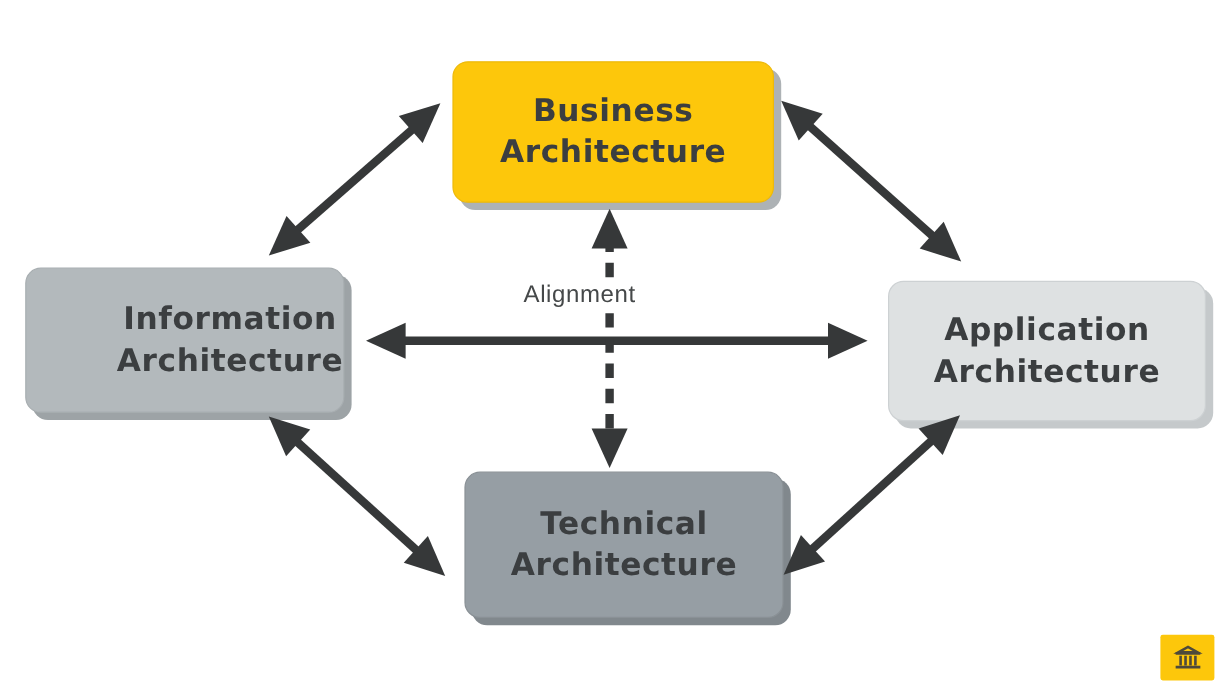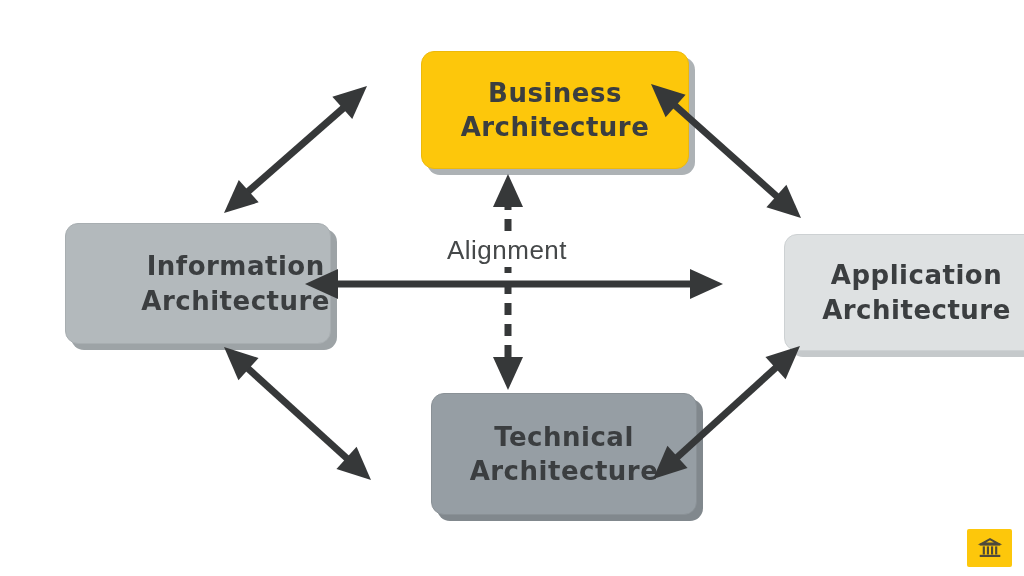--- a/index.html
+++ b/index.html
@@ -17,21 +17,20 @@
     position: absolute;
     border-radius: 13px;
     display: flex;
     align-items: center;
     justify-content: center;
     text-align: center;
     background: var(--bg);
     box-shadow: 6px 6px 0 var(--shadow);
     border: 1px solid var(--border);
     z-index: 2;
-    margin-left: 44px;
   }
   .node-label {
     font-weight: bold;
     font-size: 26px;
     line-height: 1.32;
     letter-spacing: 0.5px;
     color: var(--labelcolor);
     white-space: pre-line;
   }
   .node-business    { left: 377px; top: 51px;  width: 268px; height: 118px; }
@@ -43,26 +42,26 @@
   .arrows-svg {
     position: absolute; left: 0; top: 0;
     width: 1024px; height: 576px;
     z-index: 3;
     pointer-events: none;
   }
 
   
   .alignment-label {
     position: absolute;
-    left: 507px; top: 234px;
+    left: 483px; top: 234px;
     transform: translateX(-50%);
     background: #ffffff;
     padding: 1px 8px;
     font-family: "Liberation Sans", sans-serif;
-    font-size: 26px;
+    font-size: 20px;
     letter-spacing: 0.5px;
     color: var(--aligncolor);
     z-index: 4;
   }
 
   
   .logo-badge {
     position: absolute;
     left: 967px; top: 529px;
     width: 45px; height: 38px;

